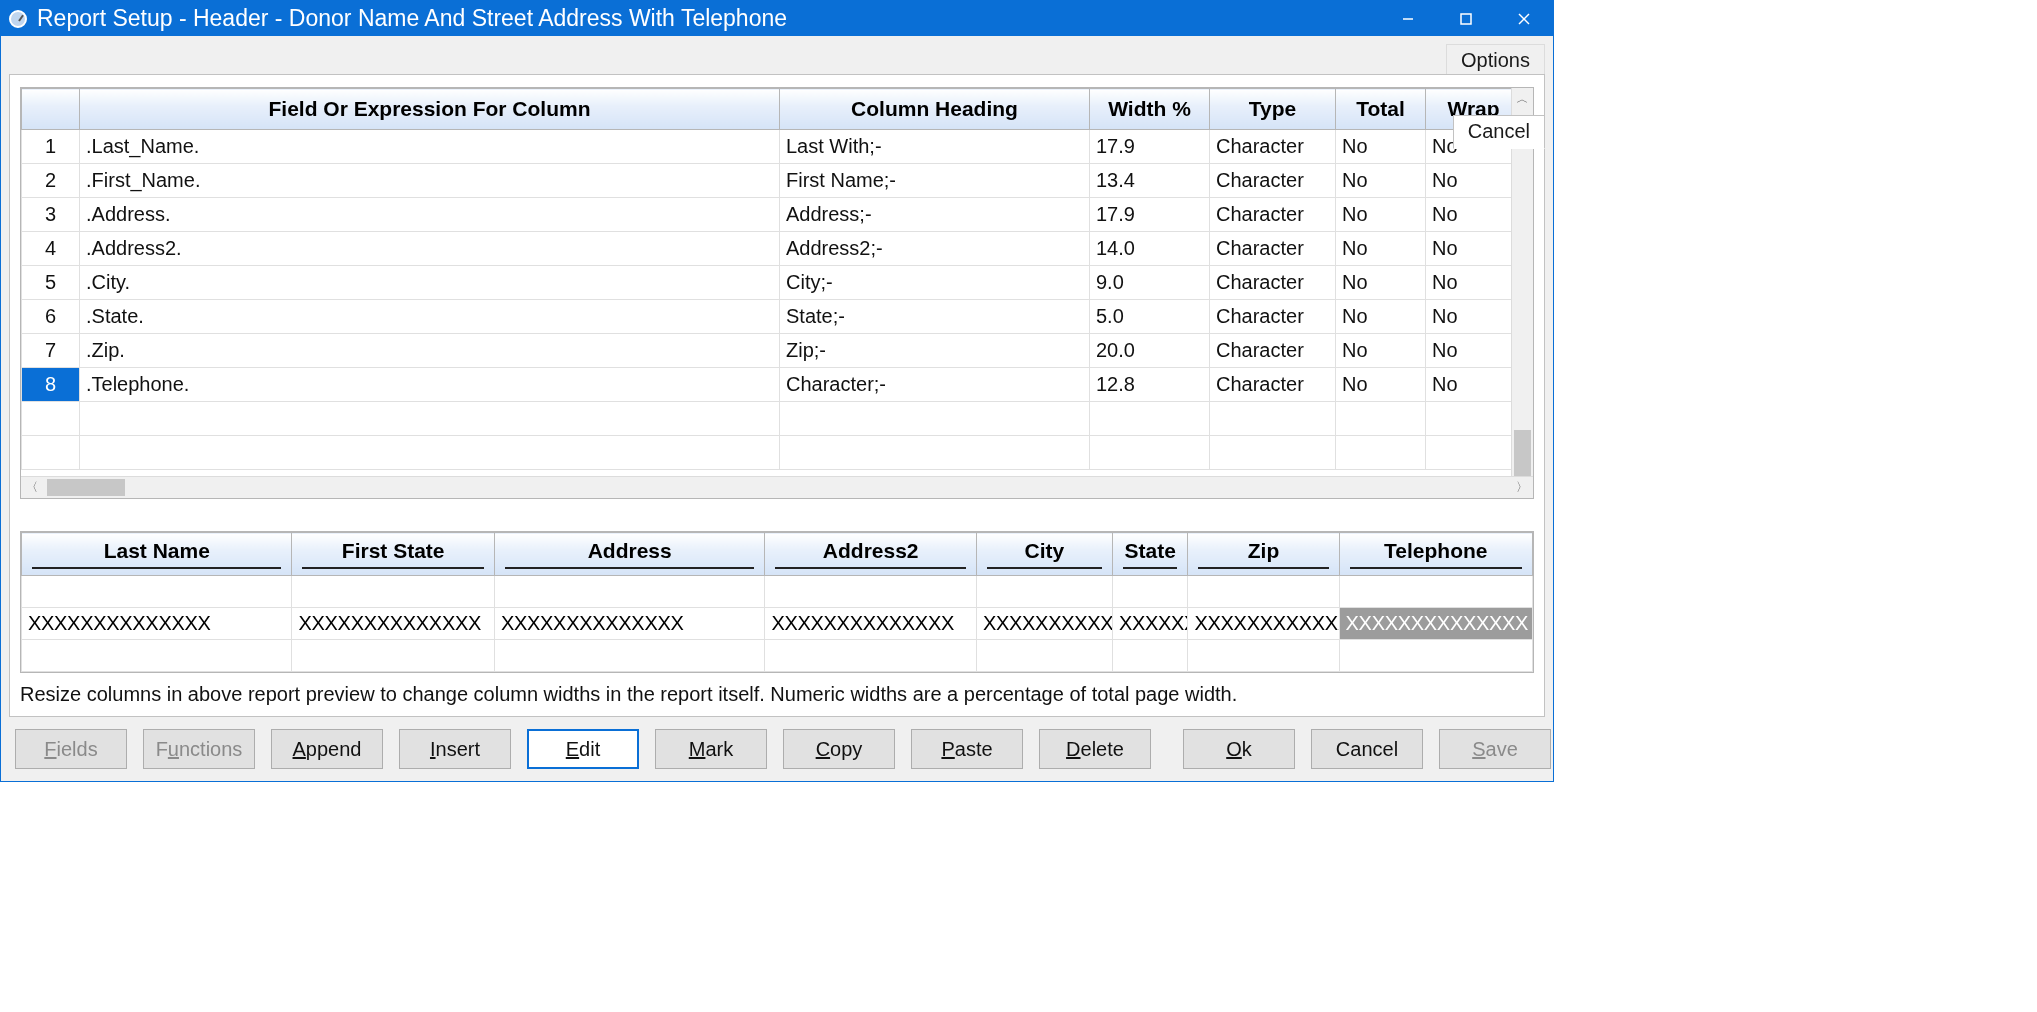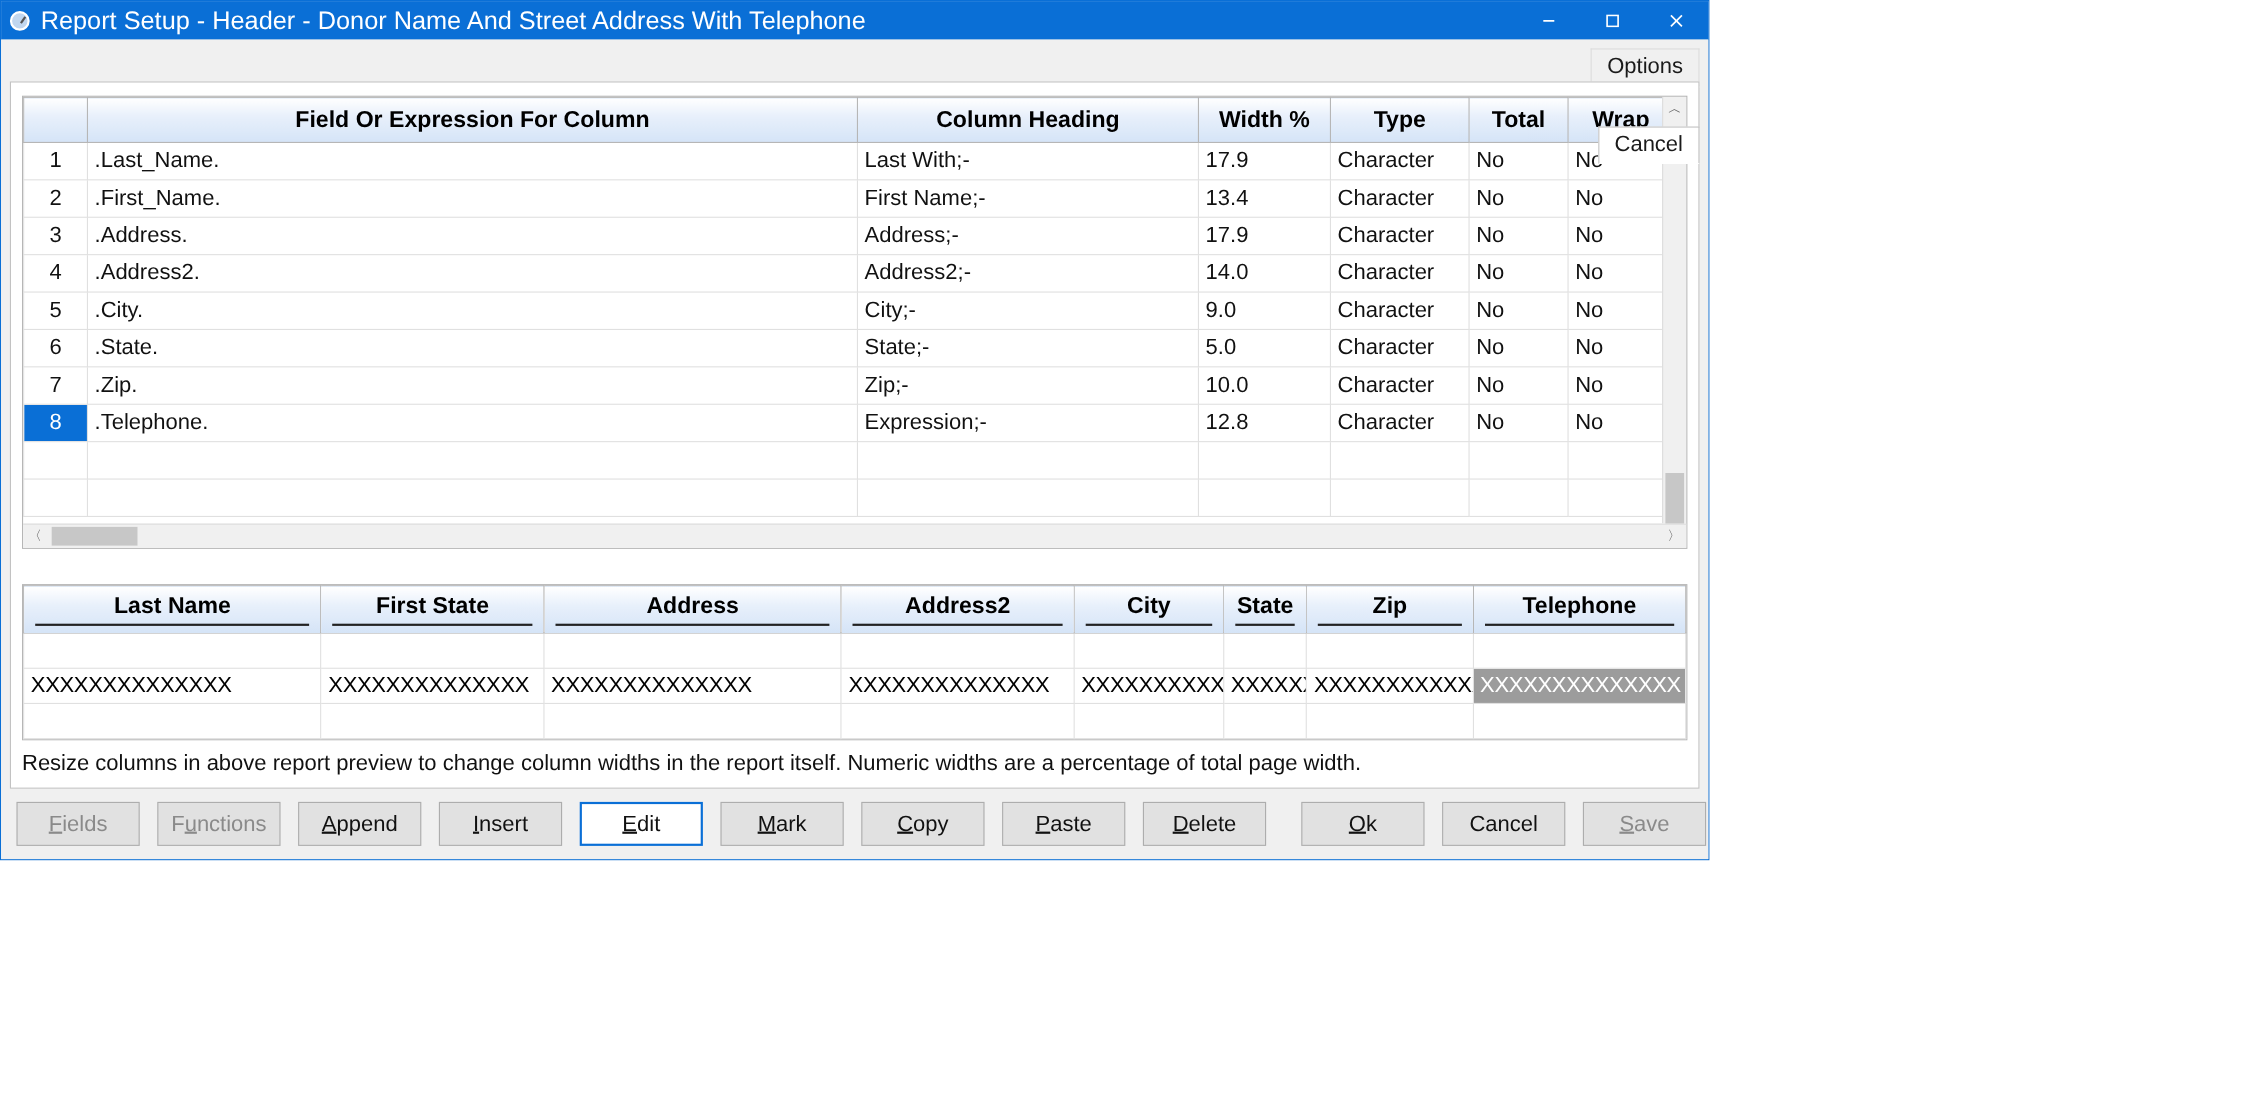--- a/index.html
+++ b/index.html
@@ -375,29 +375,29 @@
                     <td>State;-</td>
                     <td class="widthcol">5.0</td>
                     <td>Character</td>
                     <td>No</td>
                     <td>No</td>
                   </tr>
                   <tr>
                     <td class="rownum">7</td>
                     <td>.Zip.</td>
                     <td>Zip;-</td>
-                    <td class="widthcol">10.0</td>
+                    <td class="widthcol">20.0</td>
                     <td>Character</td>
                     <td>No</td>
                     <td>No</td>
                   </tr>
                   <tr>
                     <td class="rownum selected">8</td>
                     <td>.Telephone.</td>
-                    <td>Expression;-</td>
+                    <td>Character;-</td>
                     <td class="widthcol">12.8</td>
                     <td>Character</td>
                     <td>No</td>
                     <td>No</td>
                   </tr>
                   <tr>
                     <td class="rownum"></td>
                     <td></td>
                     <td></td>
                     <td></td>

